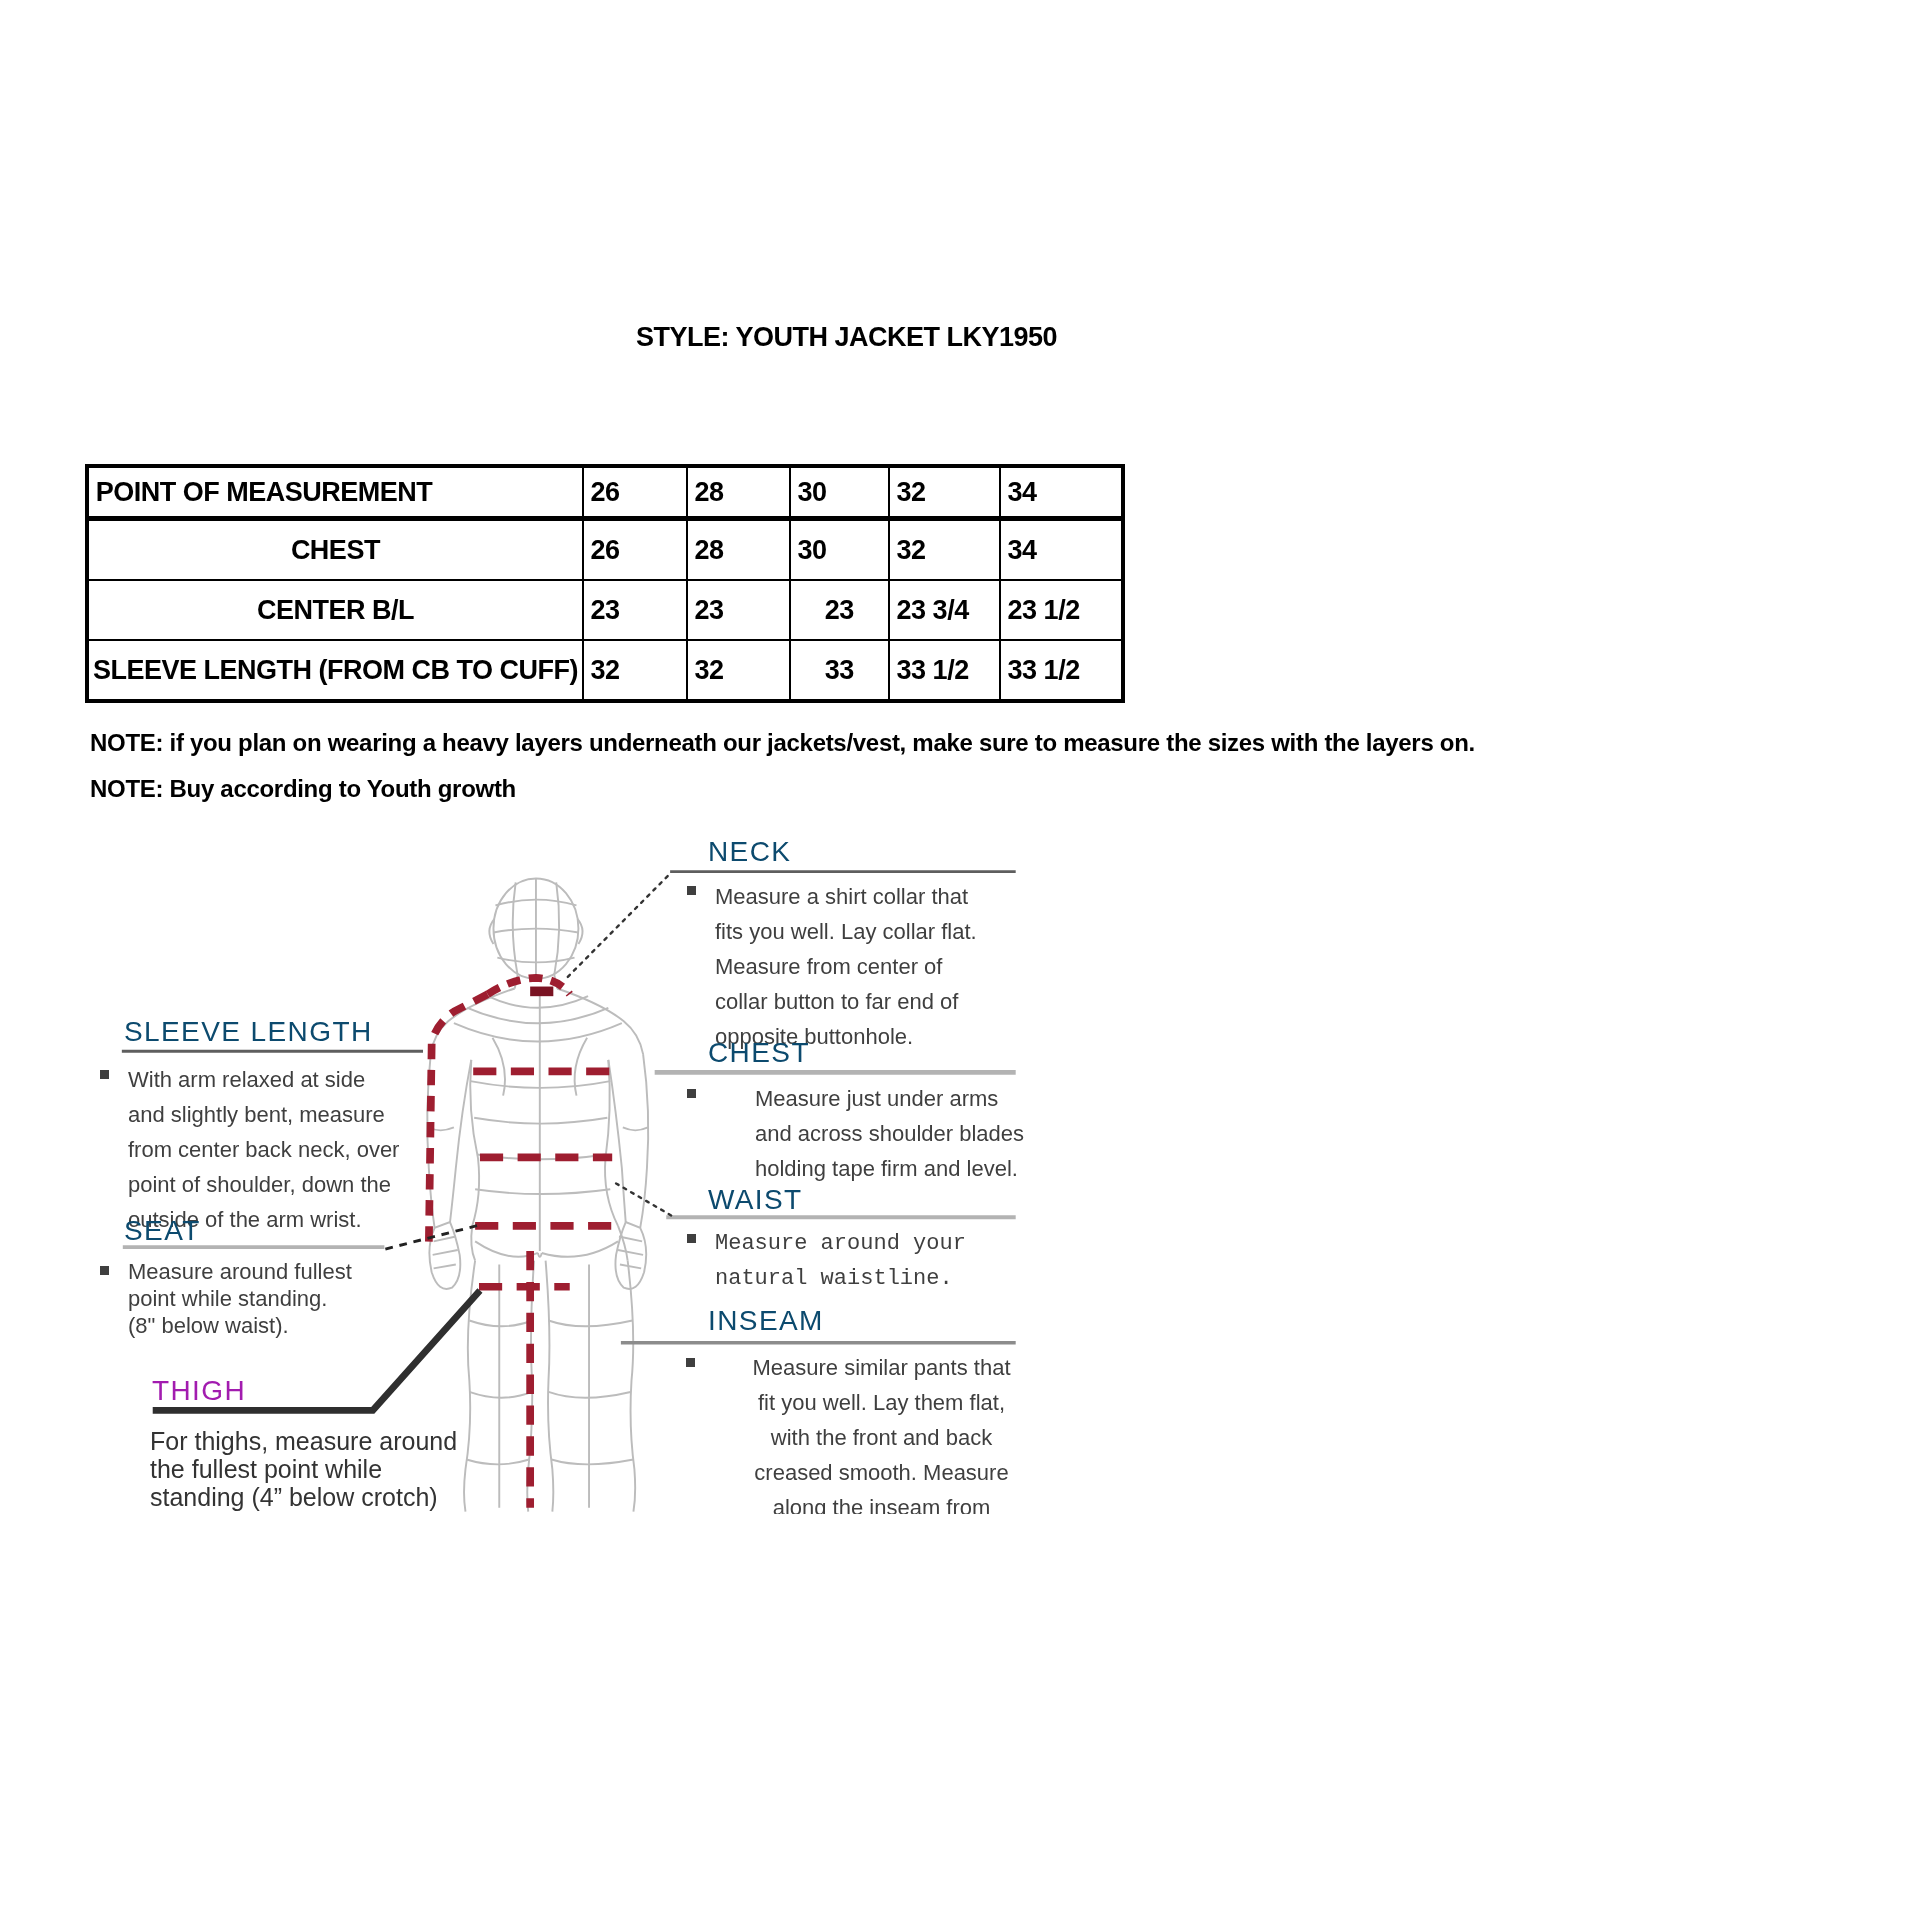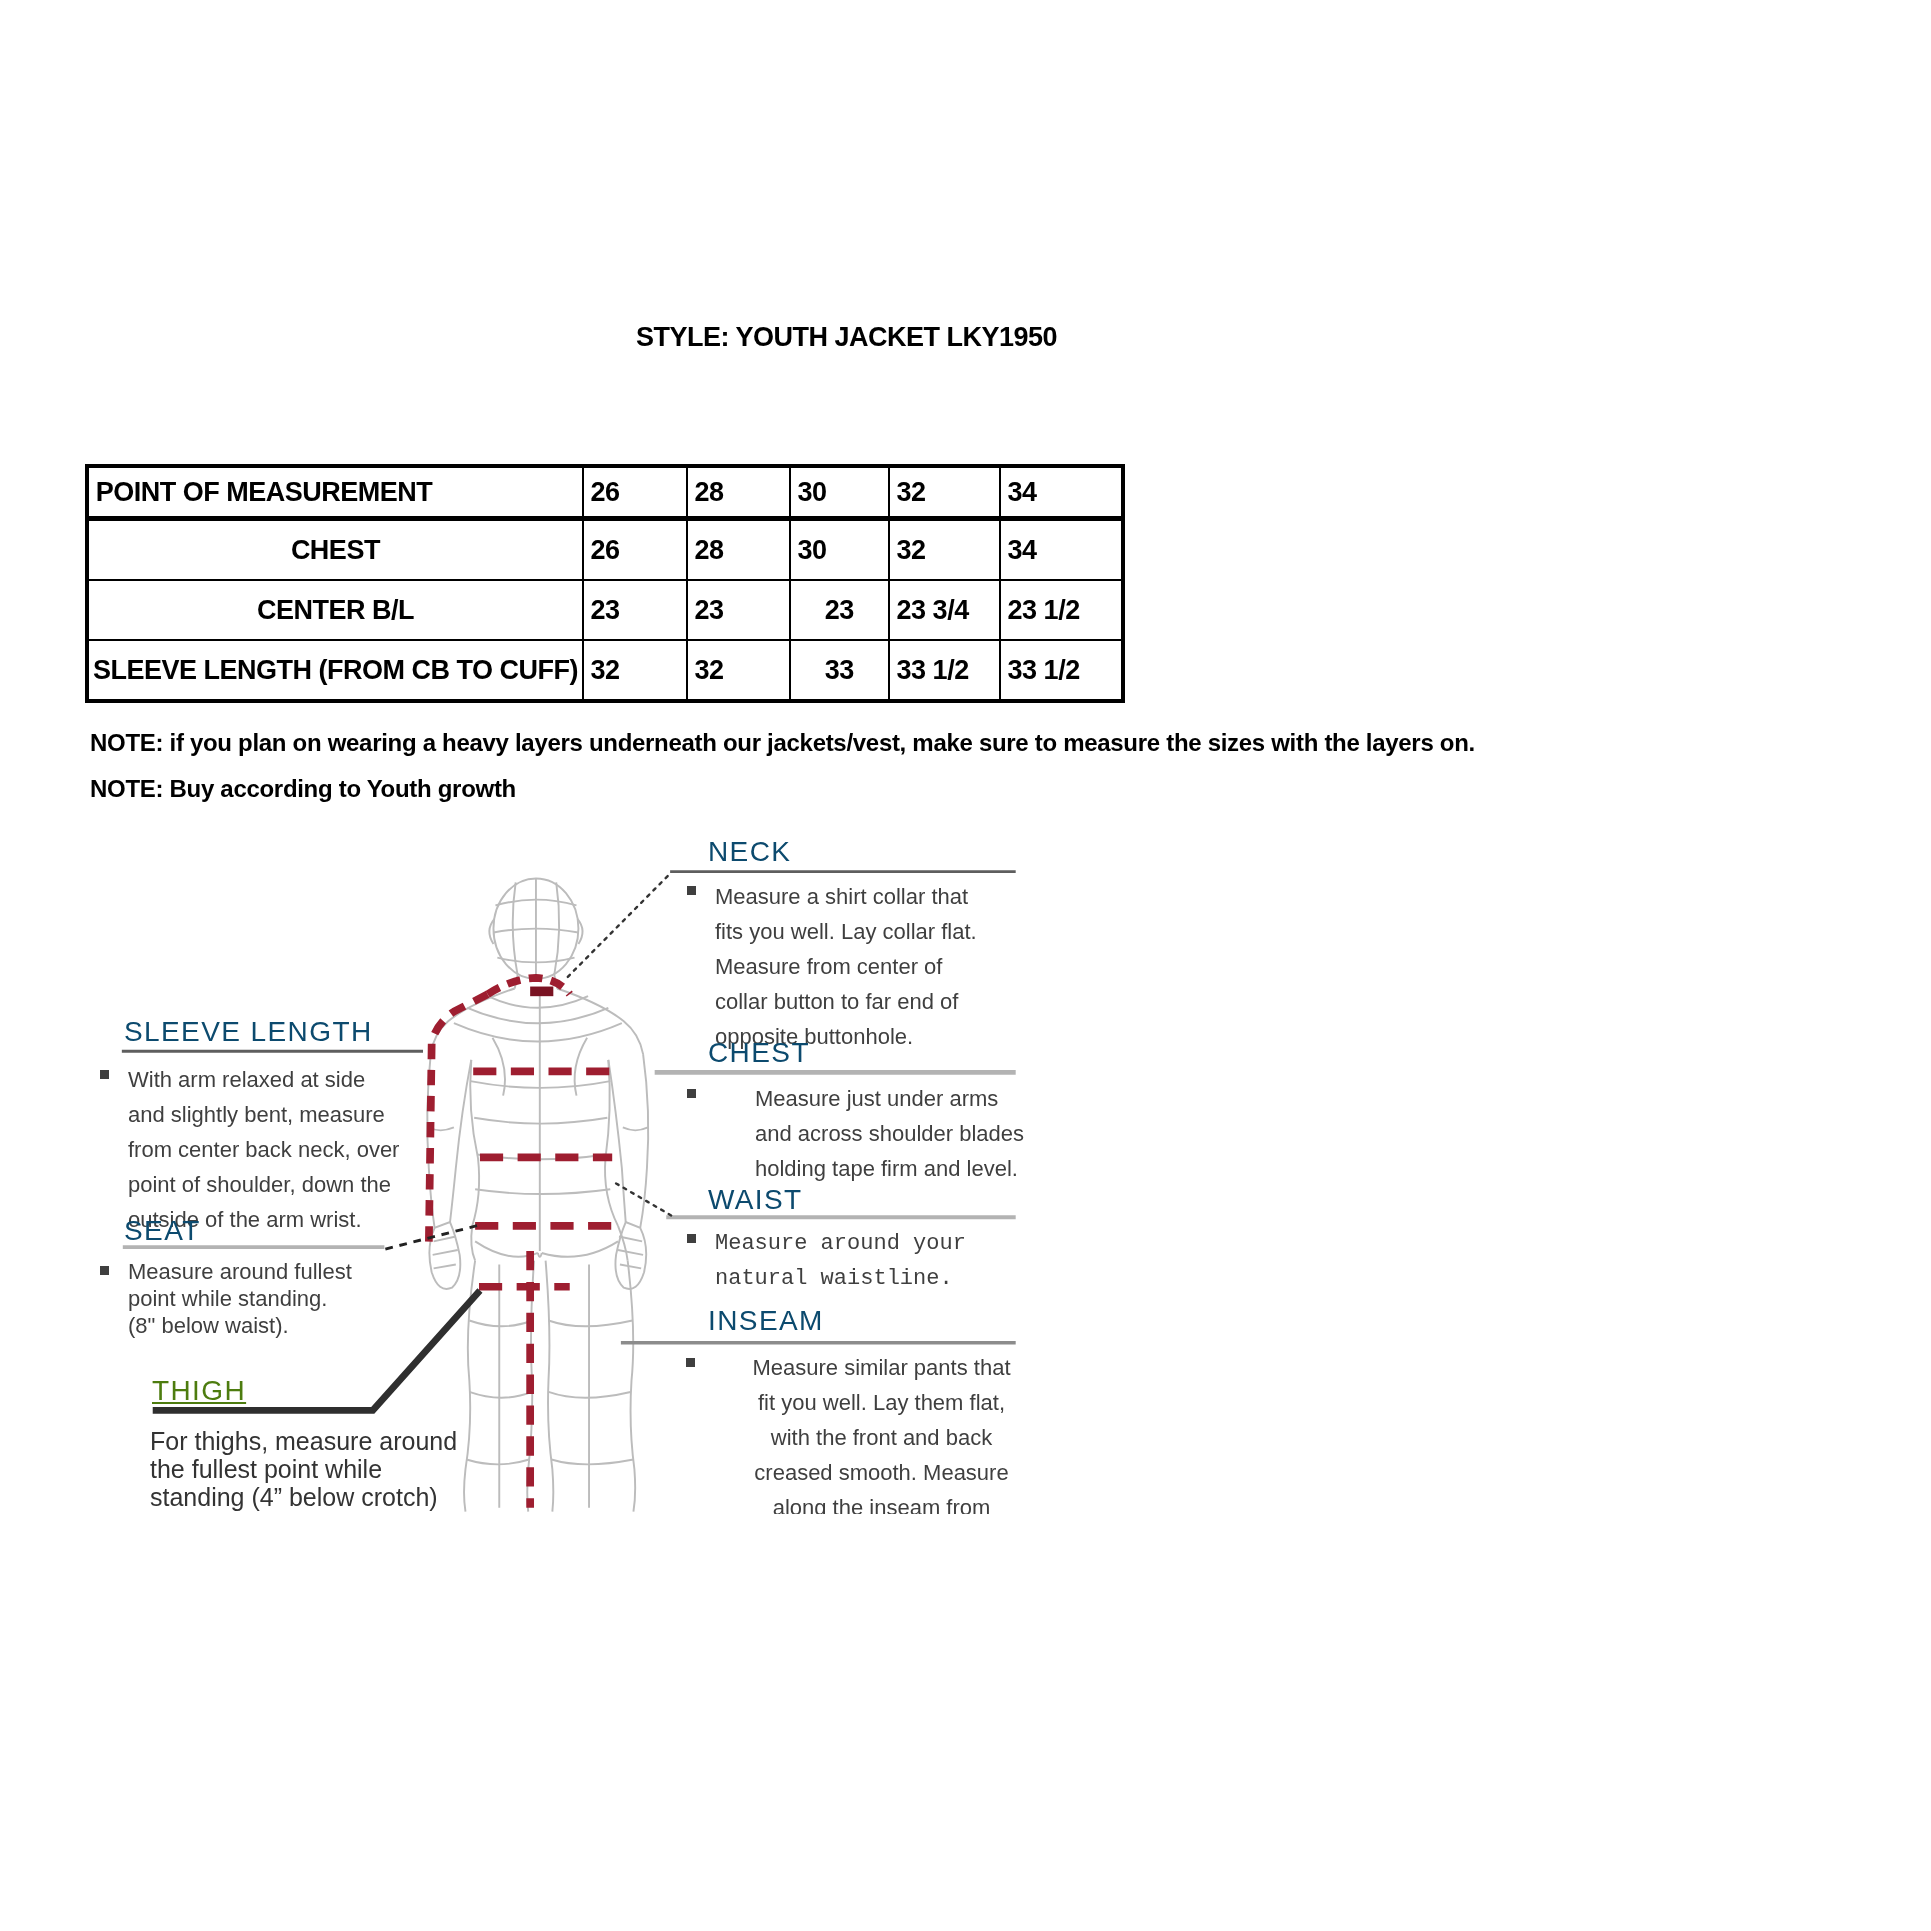--- a/index.html
+++ b/index.html
@@ -33,21 +33,21 @@
   .bullet{position:absolute;width:8.7px;height:8.7px;background:#3f3f3f;}
 
   .h-neck{left:708px;top:836px;}       .d-neck{left:715px;top:879px;width:319px;}
   .h-chest{left:708px;top:1037px;}     .d-chest{left:715px;top:1081px;width:328px;margin-left:40px;}
   .h-waist{left:708px;top:1184px;}     .d-waist{left:715px;top:1226px;width:319px;font-family:Liberation Mono, monospace;}
   .h-inseam{left:708px;top:1305px;}
   .inseam-clip{position:absolute;left:715px;top:1350px;width:333px;height:164px;overflow:hidden;}
   .d-inseam{position:static;text-align:center;}
   .h-sleeve{left:124px;top:1016px;}    .d-sleeve{left:128px;top:1062px;width:328px;}
   .h-seat{left:124px;top:1215px;}      .d-seat{left:128px;top:1258px;width:319px;line-height:27px;}
-  .h-thigh{left:152px;top:1375px;color:#4d7c0f;text-decoration:underline;}
+  .h-thigh{left:152px;top:1375px;color:#a21caf;}
   .d-thigh{left:150px;top:1427px;width:348px;font-size:25px;line-height:28px;color:#333;}
 
   .b-neck{left:687px;top:886px;}   .b-chest{left:687px;top:1089px;}
   .b-waist{left:687px;top:1234px;} .b-inseam{left:686px;top:1358px;}
   .b-sleeve{left:100px;top:1070px;}.b-seat{left:100px;top:1266px;}
 
   .diagram-svg{position:absolute;left:0;top:0;}
   .wire{stroke:#bcbcbc;stroke-width:2;fill:none;}
 </style>
 </head>

